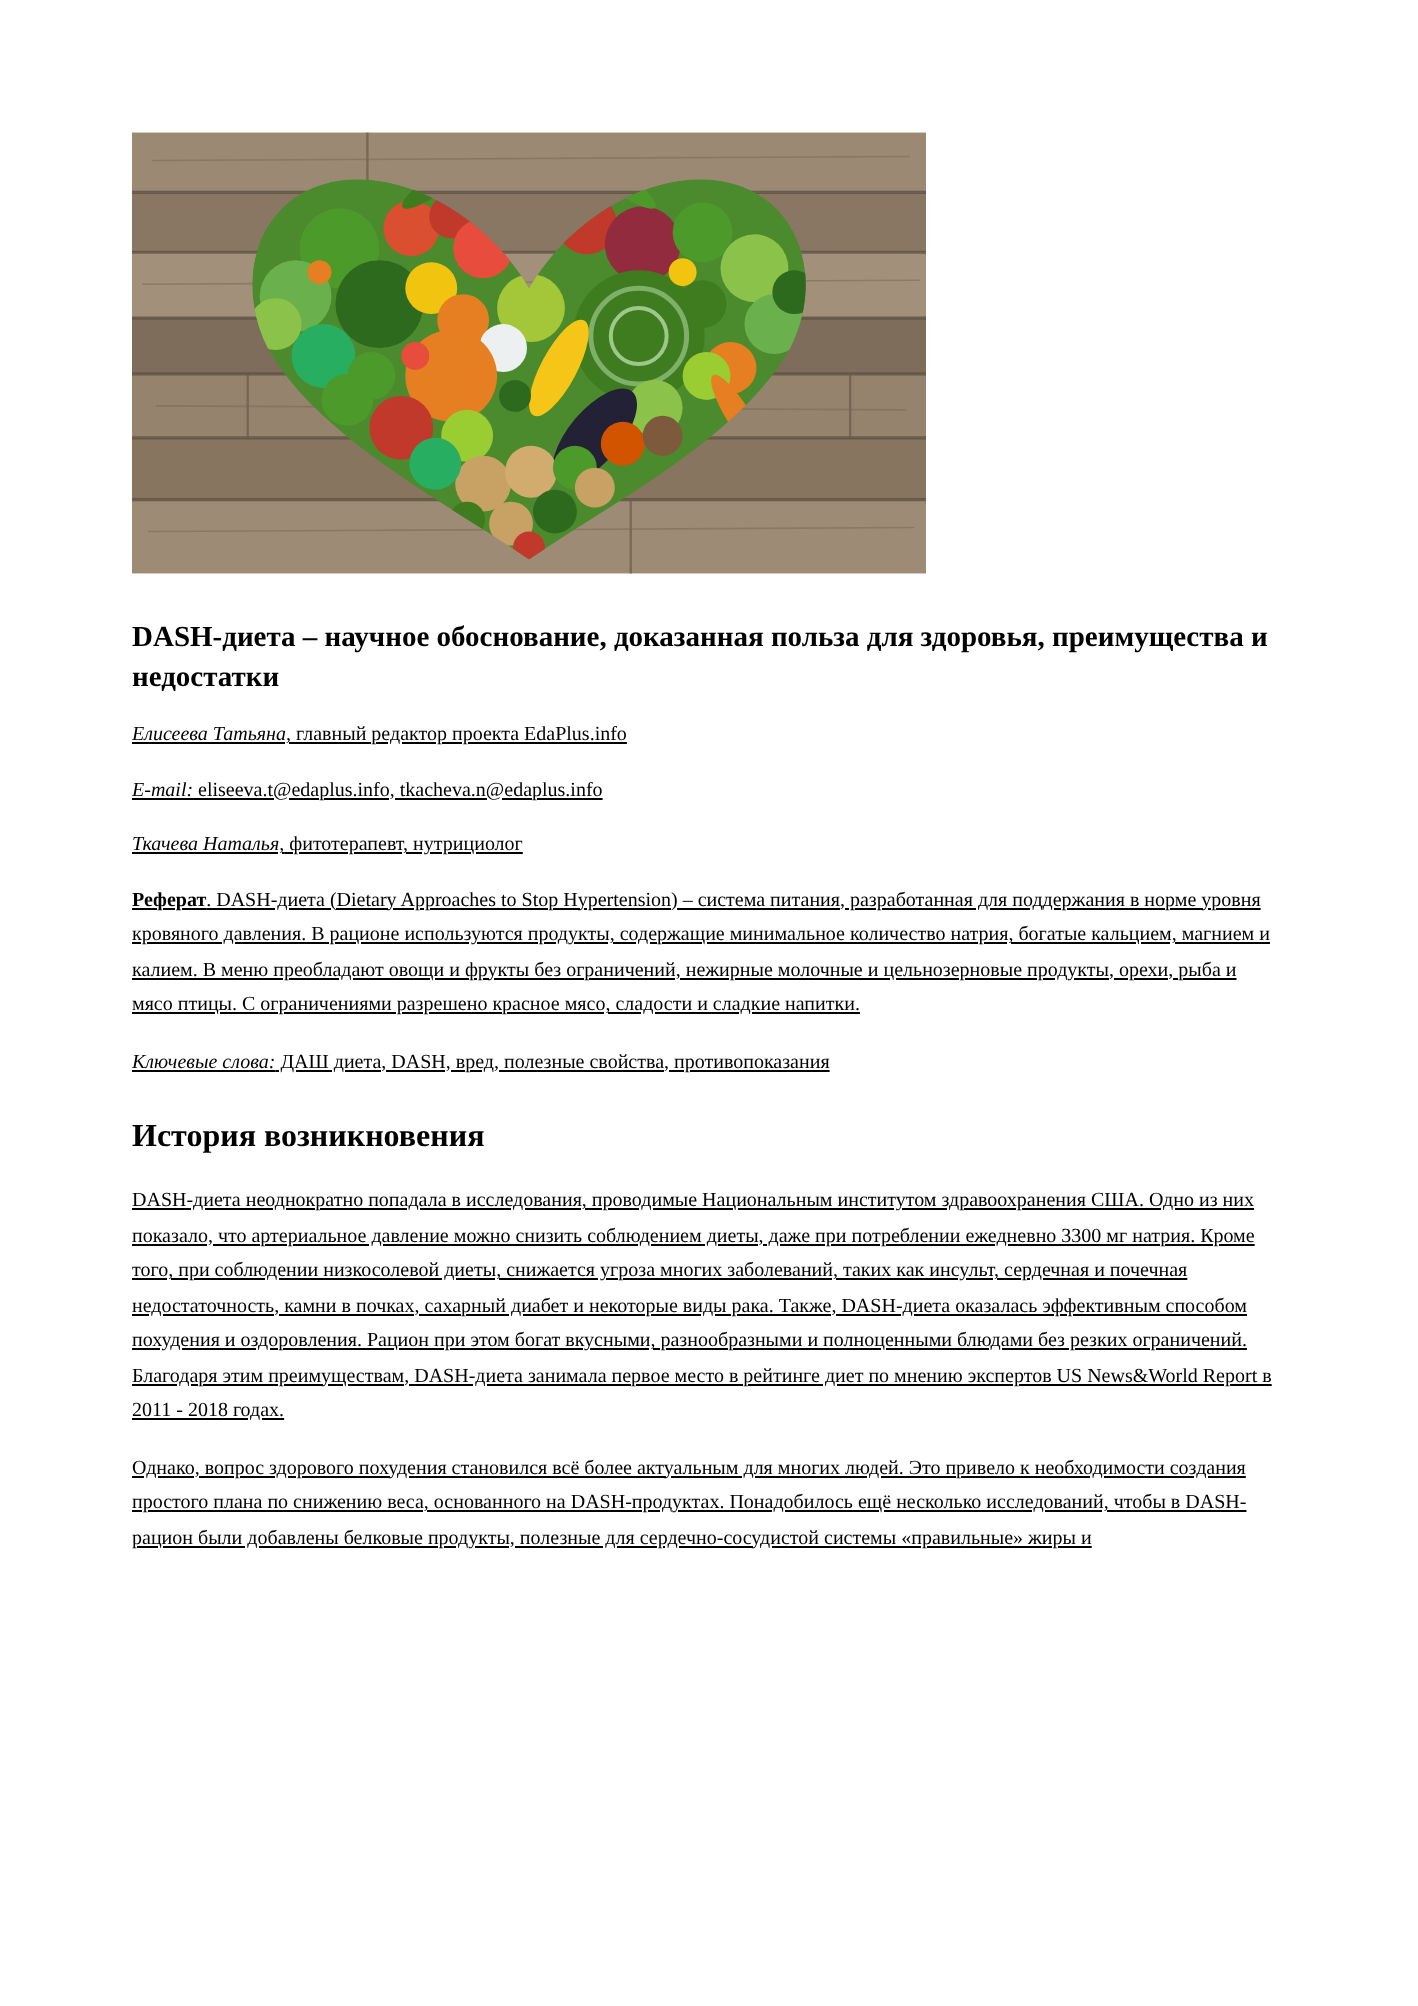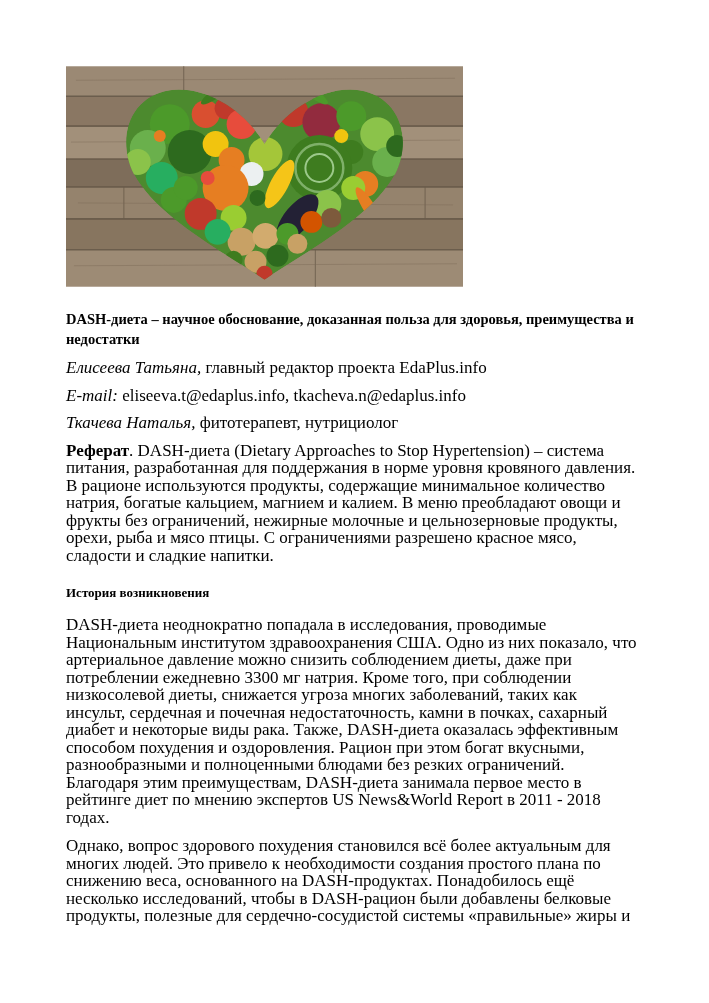--- a/index.html
+++ b/index.html
@@ -14,27 +14,27 @@
     overflow:hidden;
   }
   .hero{
     width:397px;height:221px;
     display:block;
   }
   .doc-title{
     font-size:14.5px;line-height:20px;font-weight:bold;
     margin:22px 0 10px 0;
   }
-  p{font-size:17px;line-height:17.5px;margin:0 0 11px 0;}
+  p{font-size:10px;line-height:17.5px;margin:0 0 11px 0;text-decoration:underline;}
   .byline{margin-bottom:10px;}
   .byline .it{font-style:italic;}
   .label-b{font-weight:bold;}
   .label-i{font-style:italic;}
   .section-h{
-    font-size:13px;line-height:18px;font-weight:bold;
+    font-size:16px;line-height:18px;font-weight:bold;
     margin:20px 0 14px 0;
   }
 </style>
 </head>
 <body>
 
 <div class="page">
 
   <svg class="hero" viewBox="0 0 398 221" aria-hidden="true">
     <defs>
@@ -137,19 +137,20 @@
   <h1 class="doc-title">DASH-диета – научное обоснование, доказанная польза для здоровья, преимущества и недостатки</h1>
 
   <p class="byline"><span class="it">Елисеева Татьяна,</span><span> главный редактор проекта EdaPlus.info</span></p>
 
   <p class="byline"><span class="label-i">E-mail:</span><span> eliseeva.t@edaplus.info, tkacheva.n@edaplus.info</span></p>
 
   <p class="byline"><span class="it">Ткачева Наталья,</span><span> фитотерапевт, нутрициолог</span></p>
 
   <p><span class="label-b">Реферат</span><span>. DASH-диета (Dietary Approaches to Stop Hypertension) – система питания, разработанная для поддержания в норме уровня кровяного давления. В рационе используются продукты, содержащие минимальное количество натрия, богатые кальцием, магнием и калием. В меню преобладают овощи и фрукты без ограничений, нежирные молочные и цельнозерновые продукты, орехи, рыба и мясо птицы. С ограничениями разрешено красное мясо, сладости и сладкие напитки.</span></p>
 
+  <p><span class="label-i">Ключевые слова:</span><span> ДАШ диета, DASH, вред, полезные свойства, противопоказания</span></p>
 
   <h2 class="section-h">История возникновения</h2>
 
   <p>DASH-диета неоднократно попадала в исследования, проводимые Национальным институтом здравоохранения США. Одно из них показало, что артериальное давление можно снизить соблюдением диеты, даже при потреблении ежедневно 3300 мг натрия. Кроме того, при соблюдении низкосолевой диеты, снижается угроза многих заболеваний, таких как инсульт, сердечная и почечная недостаточность, камни в почках, сахарный диабет и некоторые виды рака. Также, DASH-диета оказалась эффективным способом похудения и оздоровления. Рацион при этом богат вкусными, разнообразными и полноценными блюдами без резких ограничений. Благодаря этим преимуществам, DASH-диета занимала первое место в рейтинге диет по мнению экспертов US News&amp;World Report в 2011 - 2018 годах.</p>
   <p>Однако, вопрос здорового похудения становился всё более актуальным для многих людей. Это привело к необходимости создания простого плана по снижению веса, основанного на DASH-продуктах. Понадобилось ещё несколько исследований, чтобы в DASH-рацион были добавлены белковые продукты, полезные для сердечно-сосудистой системы «правильные» жиры и</p>
 
 </div>
 
 </body></html>

